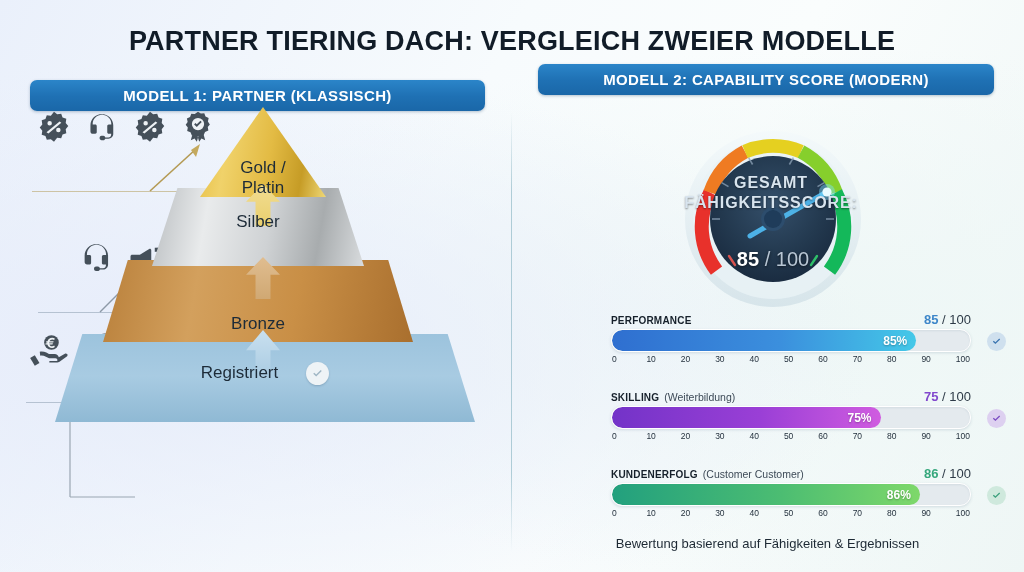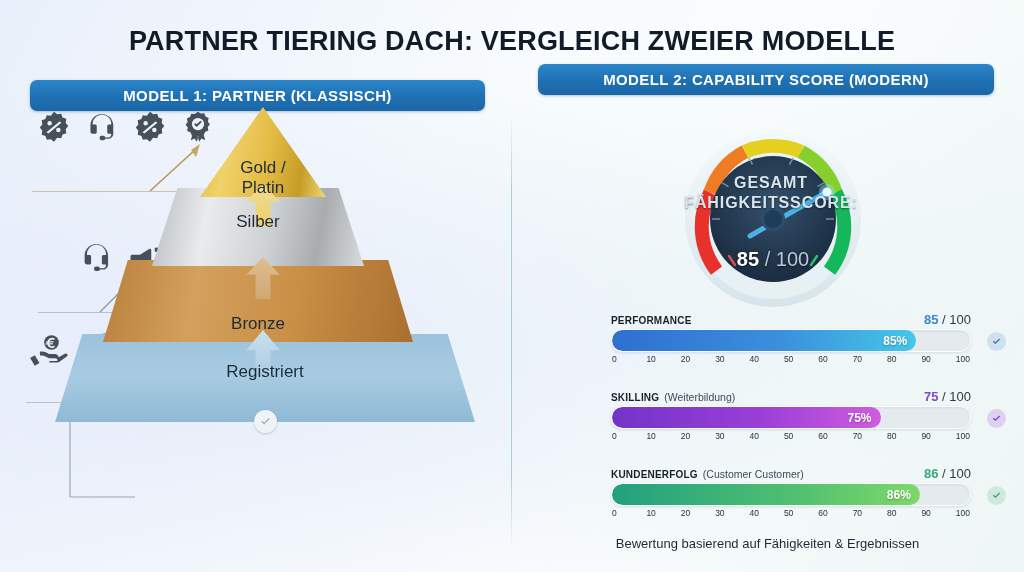--- a/index.html
+++ b/index.html
@@ -95,21 +95,21 @@
   
   #tier-gold {
     left: 200px; top: -5px; width: 126px; height: 90px;
     background: linear-gradient(100deg, #e6bc3e 0%, #f0d26a 24%, #e3bb44 55%, #c69c26 80%, #efd877 100%);
     clip-path: polygon(50% 0%, 100% 100%, 0% 100%);
   }
 
   #label-gold   { left: 200px; top: 46px;  width: 126px; }
   #label-silver { left: 152px; top: 100px; width: 212px; }
   #label-bronze { left: 103px; top: 174px; width: 310px; margin-top: 28px; }
-  #label-base   { left: 55px;  top: 250px; width: 420px; display:flex; align-items:center; justify-content:center; gap: 28px; flex-direction: column;}
+  #label-base   { left: 55px;  top: 250px; width: 420px; display:flex; align-items:center; justify-content:center; gap: 28px;}
 
   .check-badge {
     width: 23px; height: 23px; border-radius: 50%;
     background: #eef3f6;
     box-shadow: 0 1px 2px rgba(40,70,100,0.25);
     display: inline-flex; align-items: center; justify-content: center;
   }
   .check-badge svg { display:block; }
 
   

